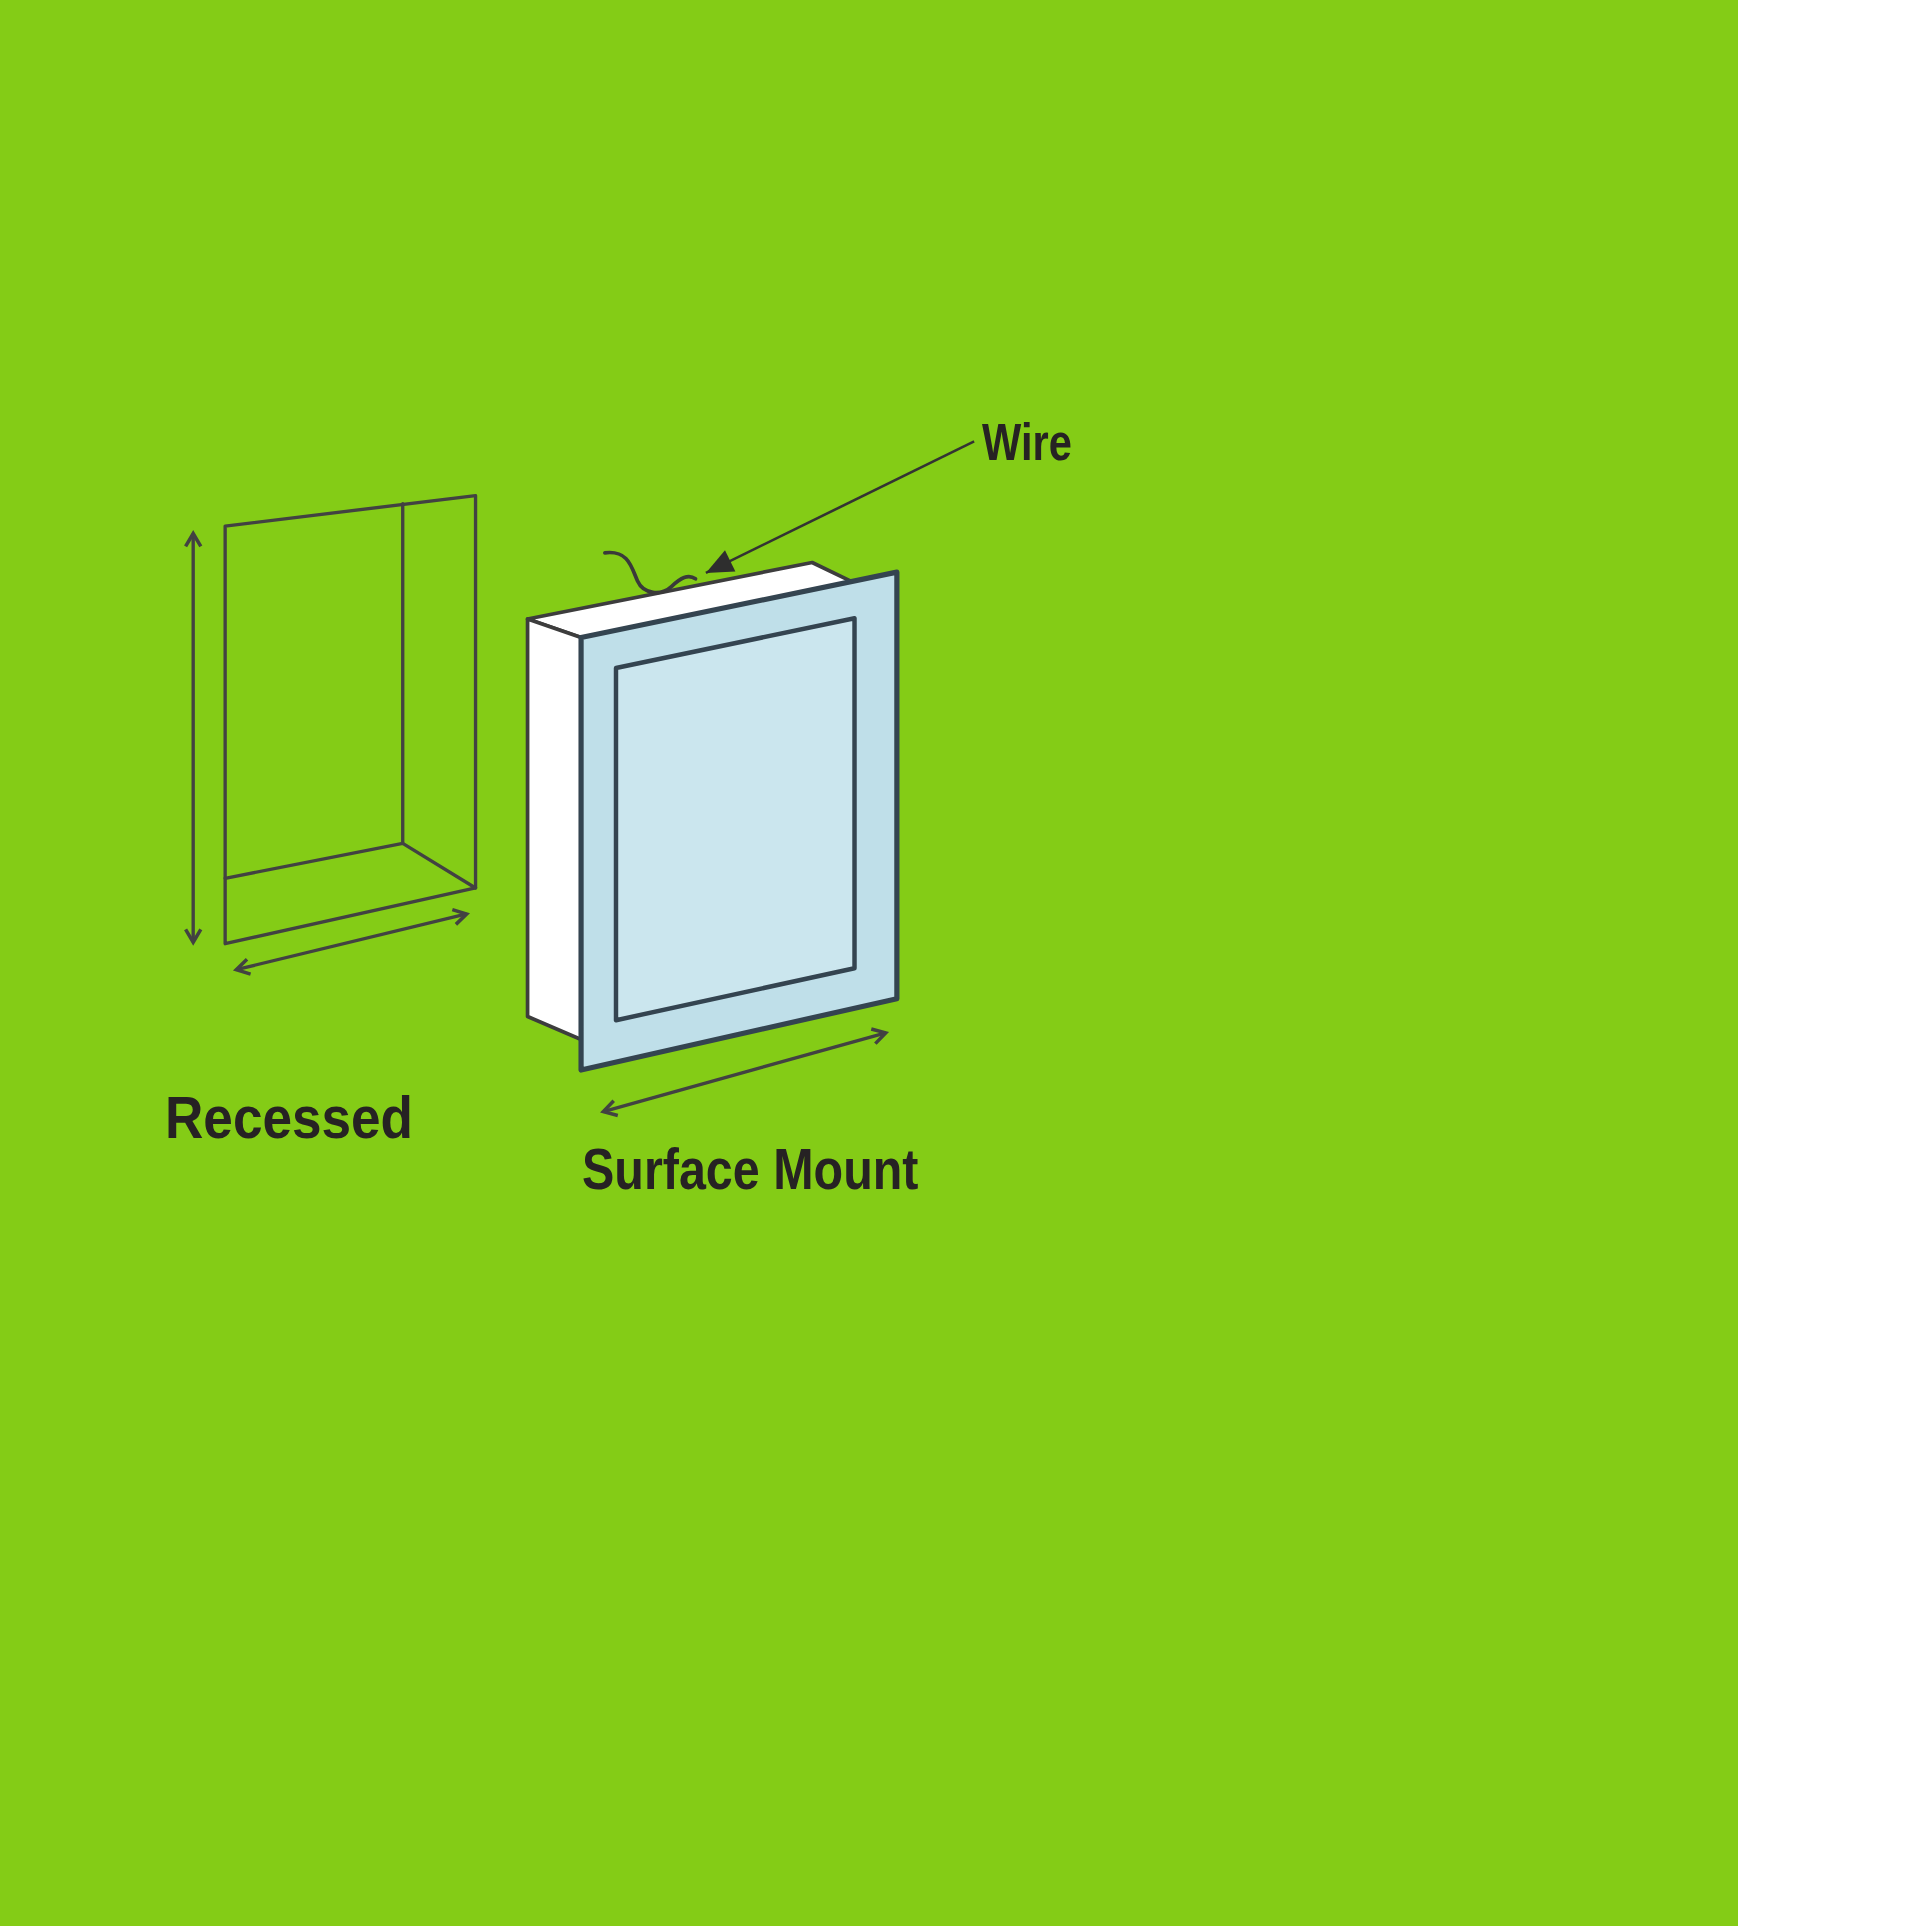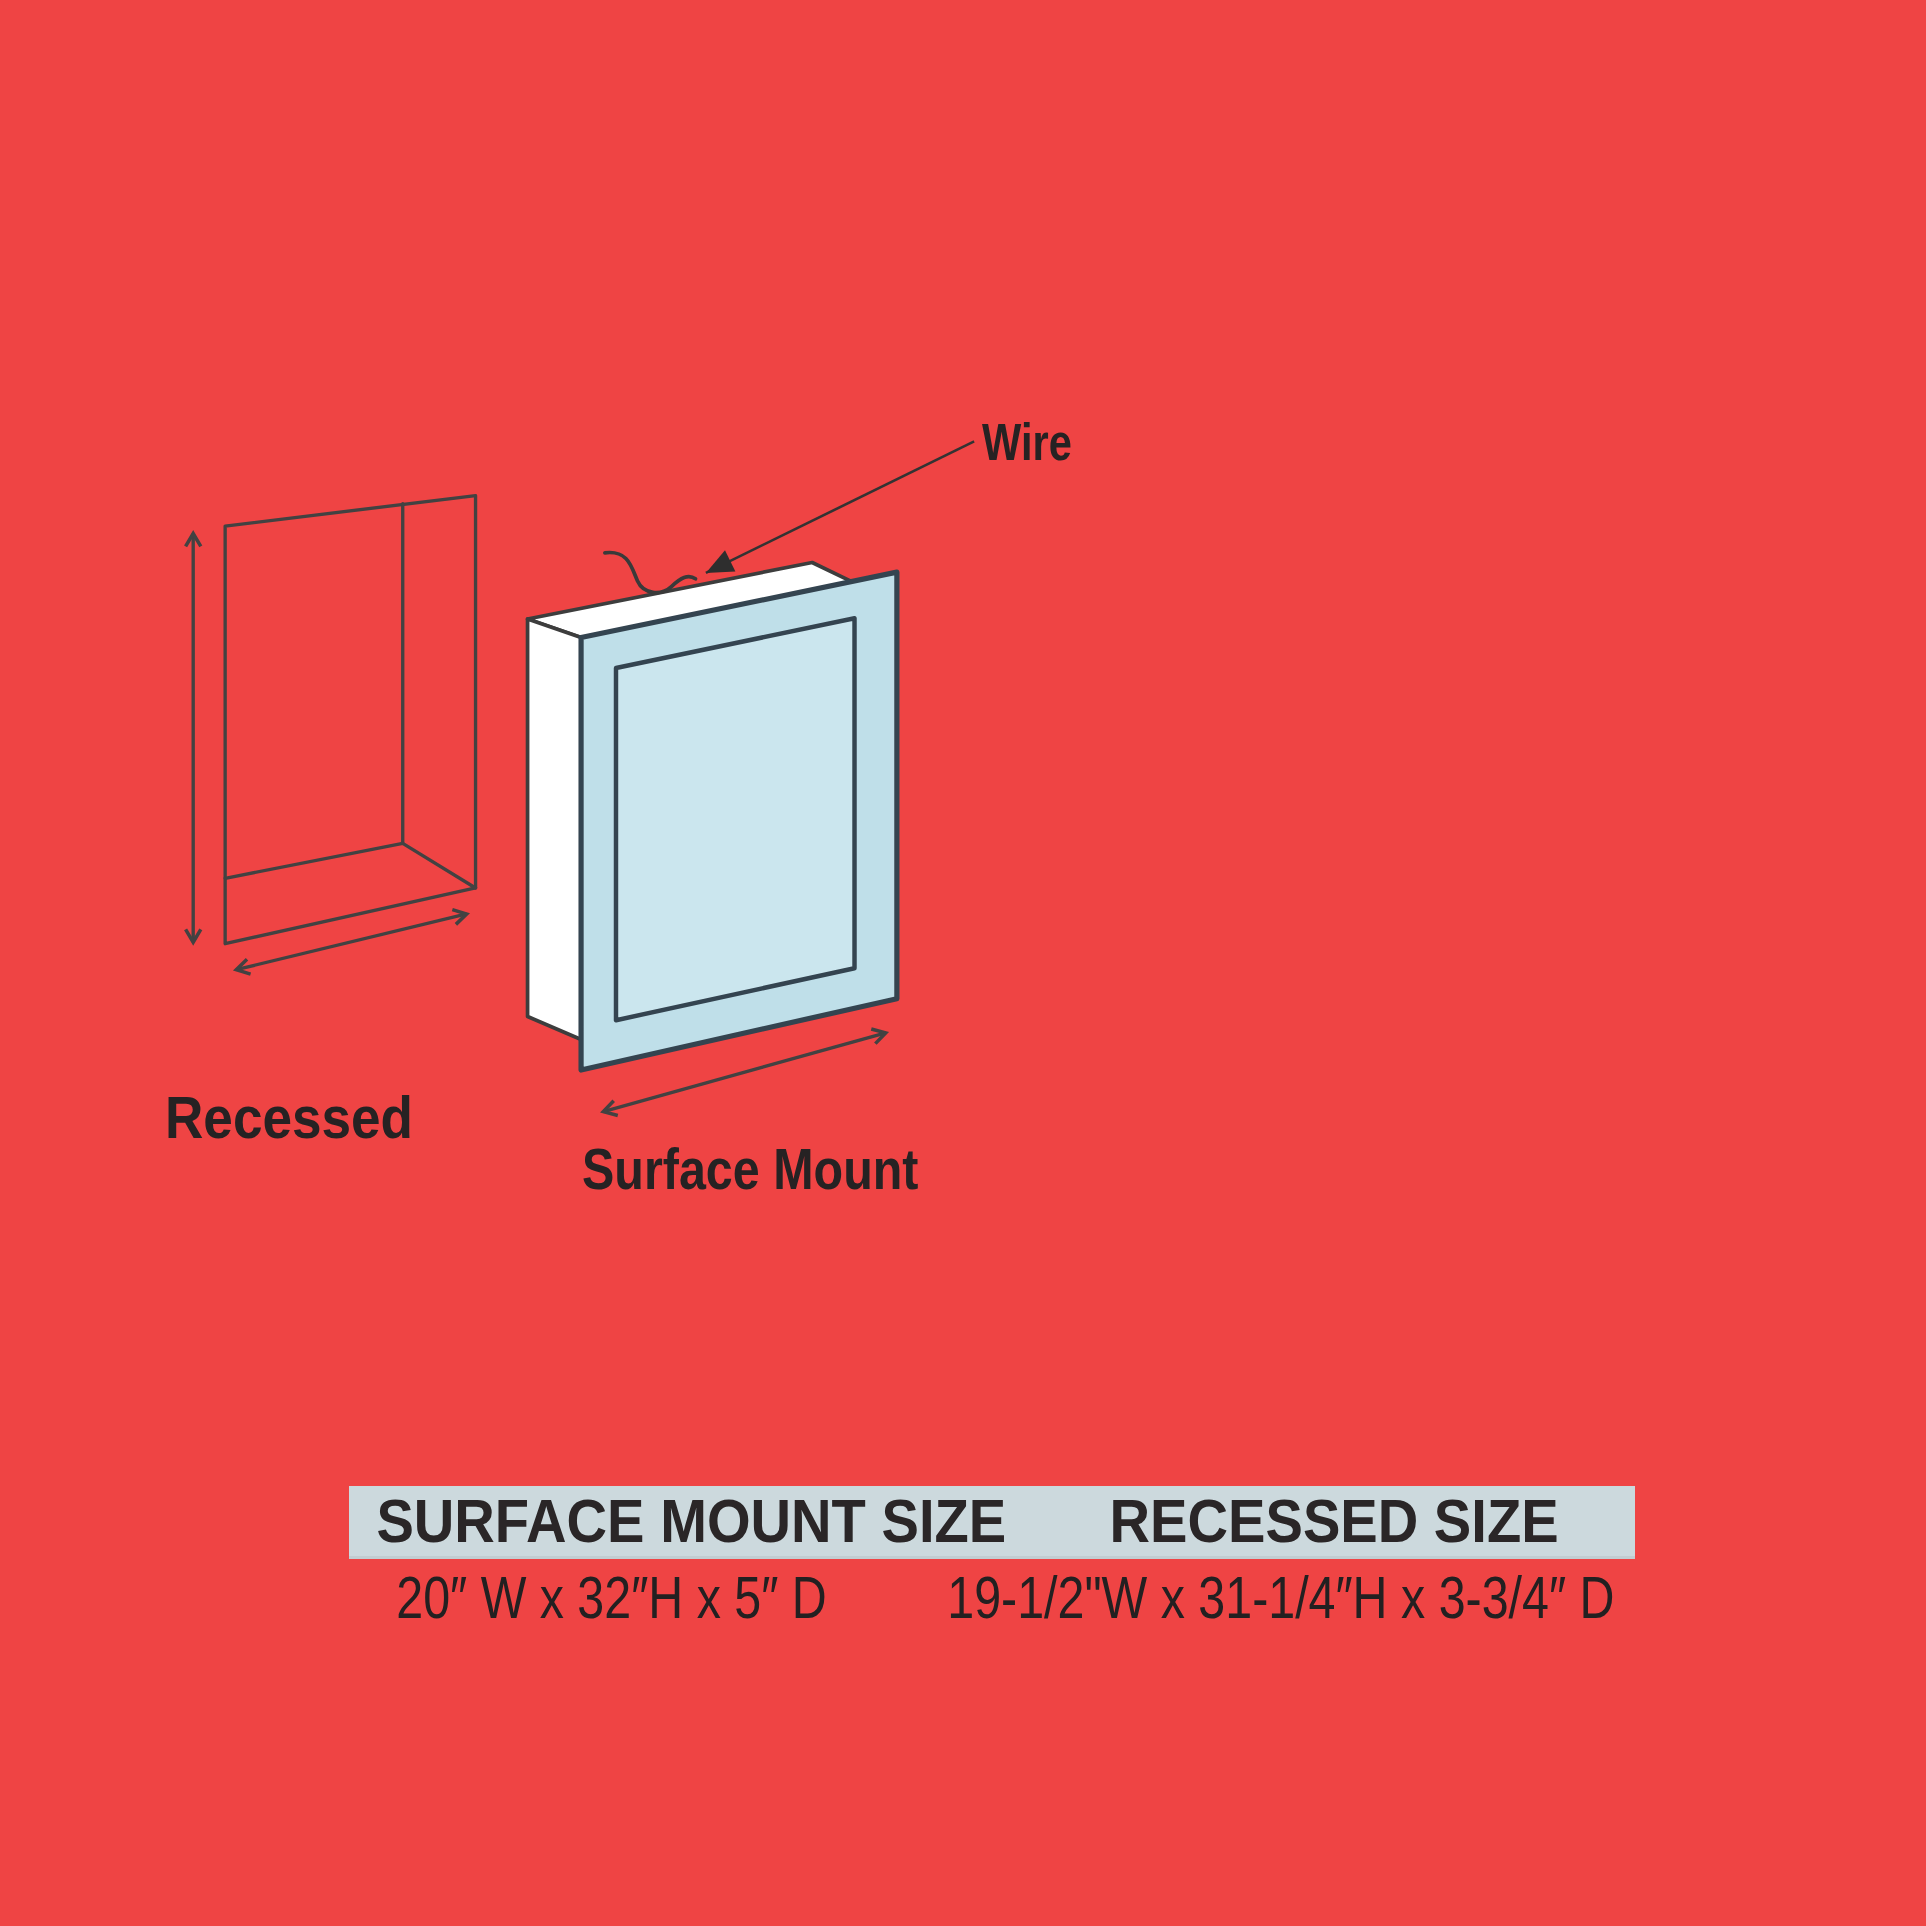--- a/index.html
+++ b/index.html
@@ -1,20 +1,20 @@
 <!DOCTYPE html>
 <html style="font-size:12px"><head>
 <meta charset="utf-8">
 <style>
   html, body { margin: 0; padding: 0; background: #ffffff; }
   #canvas {
     position: relative;
-    width: 1926px;
+    width: 1738px;
     height: 1926px;
-    background: #ef4444;
+    background: #84cc16;
     overflow: hidden;
     font-family: "Liberation Sans", "DejaVu Sans", sans-serif;
     color: #262223;
   }
   #diagram-svg {
     position: absolute;
     left: 0; top: 0;
     width: 1926px; height: 1926px;
   }
   .lbl {
@@ -115,33 +115,15 @@
   <div class="lbl" id="wire-label">
     <span>Wire</span>
   </div>
   <div class="lbl" id="recessed-label">
     <span>Recessed</span>
   </div>
   <div class="lbl" id="surface-label">
     <span>Surface Mount</span>
   </div>
 
-  <div id="size-table">
-    <div class="thead">
-      <div class="th">
-        <span>SURFACE MOUNT SIZE</span>
-      </div>
-      <div class="th">
-        <span>RECESSED SIZE</span>
-      </div>
-    </div>
-    <div class="tvals">
-      <div class="td">
-        <span>20″ W x 32″H x 5″ D</span>
-      </div>
-      <div class="td">
-        <span>19-1/2"W x 31-1/4″H x 3-3/4″ D</span>
-      </div>
-    </div>
-  </div>
 
 </div>
 
 
 </body></html>

